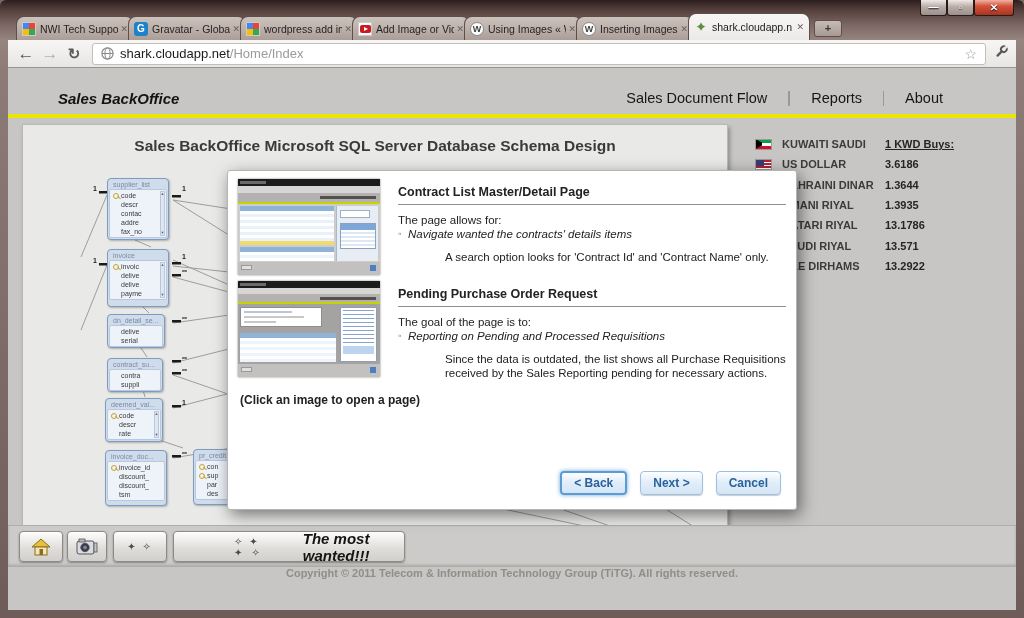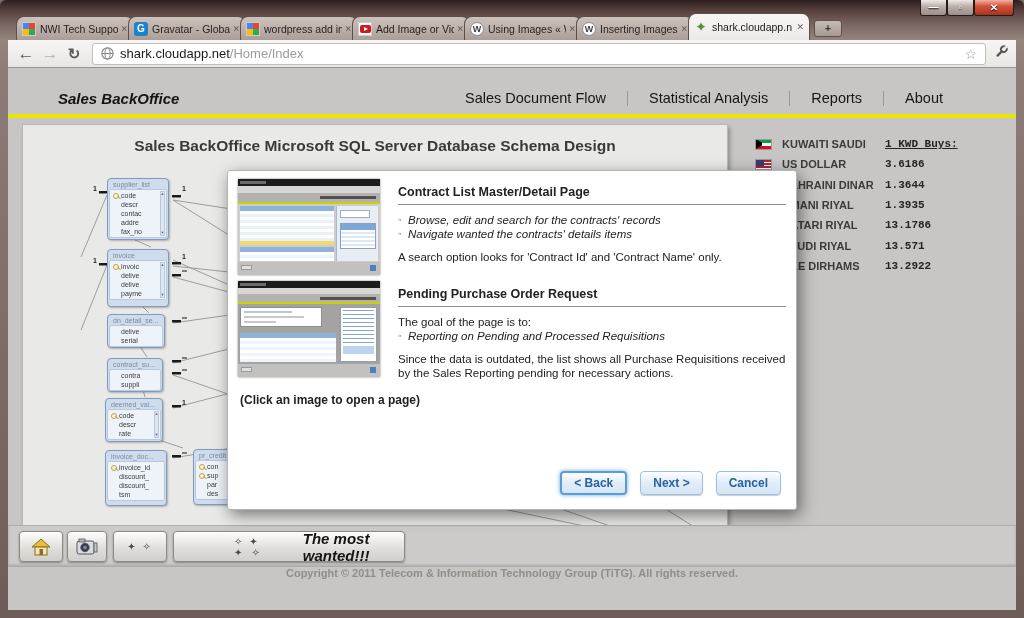--- a/index.html
+++ b/index.html
@@ -65,21 +65,21 @@
   .tfield.key:before{content:"";position:absolute;left:1px;top:2px;width:4px;height:4px;border:1px solid #c9a227;border-radius:50%;}
   .tfield.key:after{content:"";position:absolute;left:5px;top:6px;width:4px;height:1px;background:#c9a227;transform:rotate(40deg);}
   .tscroll{position:absolute;right:1px;top:1px;bottom:1px;width:5px;background:#dfe6ef;border:1px solid #b9c9dd;font-size:4px;color:#667;
     display:flex;flex-direction:column;justify-content:space-between;align-items:center;line-height:4px;}
   .marker{position:absolute;font-size:7px;font-weight:bold;color:#222;z-index:3;}
   .lines-svg{position:absolute;left:0;top:0;}
   
   .cur-row{position:absolute;left:747px;display:flex;align-items:center;height:14px;}
   .flag{width:17px;height:11px;border:1px solid #9a9a9a;position:relative;flex:none;overflow:hidden;}
   .cur-label{width:86px;margin-left:10px;font-size:11px;font-weight:bold;color:#3b3b3b;white-space:nowrap;}
-  .cur-value{margin-left:17px;font-size:11px;font-weight:bold;color:#252525;white-space:nowrap;font-family:Liberation Mono, monospace;}
+  .cur-value{margin-left:17px;font-size:11px;font-weight:bold;color:#252525;white-space:nowrap;}
   .cur-value.hdr{text-decoration:underline;}
   .f-kw{background:linear-gradient(180deg,#0a9e4a 0 33%,#fff 33% 66%,#ce1126 66%);}
   .f-kw i{position:absolute;left:0;top:0;width:6px;height:100%;background:#000;clip-path:polygon(0 0,100% 32%,100% 68%,0 100%);}
   .f-us{background:repeating-linear-gradient(180deg,#b22234 0 1.6px,#fff 1.6px 3.2px);}
   .f-us i{position:absolute;left:0;top:0;width:8px;height:6px;background:#3c3b6e;}
   .f-bh{background:linear-gradient(90deg,#fff 0 35%,#ce1126 35%);}
   .f-om{background:linear-gradient(180deg,#fff 0 33%,#db161b 33% 66%,#008000 66%);}
   .f-om i{position:absolute;left:0;top:0;width:5px;height:100%;background:#db161b;}
   .f-qa{background:linear-gradient(90deg,#fff 0 30%,#8d1b3d 30%);}
   .f-sa{background:#165d31;}
@@ -98,21 +98,21 @@
   .th-yellow{position:absolute;left:0;top:23px;width:100%;height:2px;background:#c8d400;}
   .th-foot{position:absolute;left:0;bottom:0;width:100%;height:13px;background:#c3c1bf;}
   .th-foot i{position:absolute;right:4px;bottom:4px;width:6px;height:6px;background:#4a7fc1;}
   .th-foot b{position:absolute;left:3px;top:3px;width:11px;height:5px;background:#e2e0de;border:1px solid #9a9a9a;}
   .wiz-text{margin-left:18px;width:388px;}
   .wiz-h{font-size:12.5px;font-weight:bold;color:#222;margin-top:6px;}
   .wiz-hr{border:none;border-top:1px solid #8f8f8f;margin:5px 0 8px 0;}
   .wiz-p{font-size:11.5px;color:#222;line-height:14px;}
   .wiz-li{font-size:11.5px;color:#222;font-style:italic;line-height:14px;padding-left:10px;position:relative;}
   .wiz-li:before{content:"◦";position:absolute;left:0;top:0;font-style:normal;font-size:10px;color:#555;}
-  .wiz-note{font-size:11.5px;color:#222;line-height:14px;margin-top:9px;}
+  .wiz-note{font-size:11.5px;color:#222;line-height:14px;margin-top:9px;margin-left:47px;}
   .wiz-hint{position:absolute;left:12px;top:222px;font-size:12px;font-weight:bold;color:#222;}
   .wiz-buttons{position:absolute;right:15px;bottom:14px;display:flex;gap:13px;}
   .wbtn{height:24px;padding:0 12px;font-size:12px;font-weight:bold;color:#29629c;border:1px solid #9cc0e2;border-radius:4px;
     background:linear-gradient(180deg,#fdfeff,#e2eef9 45%,#d5e5f5);box-shadow:0 1px 1px rgba(0,0,0,.2);line-height:22px;margin-top:28px;}
   .wbtn.focus{border:2px solid #5a9bd5;box-shadow:0 0 4px rgba(90,155,213,.9);line-height:20px;}
   
   .bottom-strip{position:absolute;left:0;top:457px;width:1008px;height:42px;background:#cccbc9;
     box-shadow:inset 0 1px 0 #b0afad, inset 0 -2px 3px rgba(0,0,0,.18);}
   .tool-btn{position:absolute;top:6px;height:31px;border:1px solid #8d8a86;border-radius:4px;
     background:linear-gradient(180deg,#fdfdfc,#dedcd9 60%,#d2d0cd);box-shadow:0 1px 2px rgba(0,0,0,.35), inset 0 1px 0 #fff;
@@ -213,21 +213,20 @@
       </svg>
     </span>
   </div>
 
   <div class="page">
 
     <div class="site-logo">Sales BackOffice</div>
     <div class="site-nav">
       <span class="nav-item">Sales Document Flow</span>
       <span class="nav-sep"></span>
-      <span class="nav-item">Statistical Analysis</span>
       <span class="nav-sep"></span>
       <span class="nav-item">Reports</span>
       <span class="nav-sep"></span>
       <span class="nav-item">About</span>
     </div>
     <div class="yellow-line"></div>
 
     <div class="main-panel">
       <div class="panel-title">Sales BackOffice Microsoft SQL Server Database Schema Design</div>
 
@@ -418,21 +417,21 @@
             <div style="height:18px;background:repeating-linear-gradient(180deg,#ffffff 0 2px,#dde8f4 2px 4px);"></div>
           </div>
           <div class="th-foot">
               <b></b>
               <i></i>
             </div>
         </div>
         <div class="wiz-text">
           <div class="wiz-h">Contract List Master/Detail Page</div>
           <hr class="wiz-hr">
-          <div class="wiz-li">Browse, edit and search for the contracts' records</div>
+          <div class="wiz-p">The page allows for:</div>
           <div class="wiz-li">Navigate wanted the contracts' details items</div>
           <div class="wiz-note">A search option looks for 'Contract Id' and 'Contract Name' only.</div>
         </div>
       </div>
 
       <div class="wiz-row" style="top:110px;">
         <div class="thumb">
           <div class="th-title">
               <i></i>
             </div>

